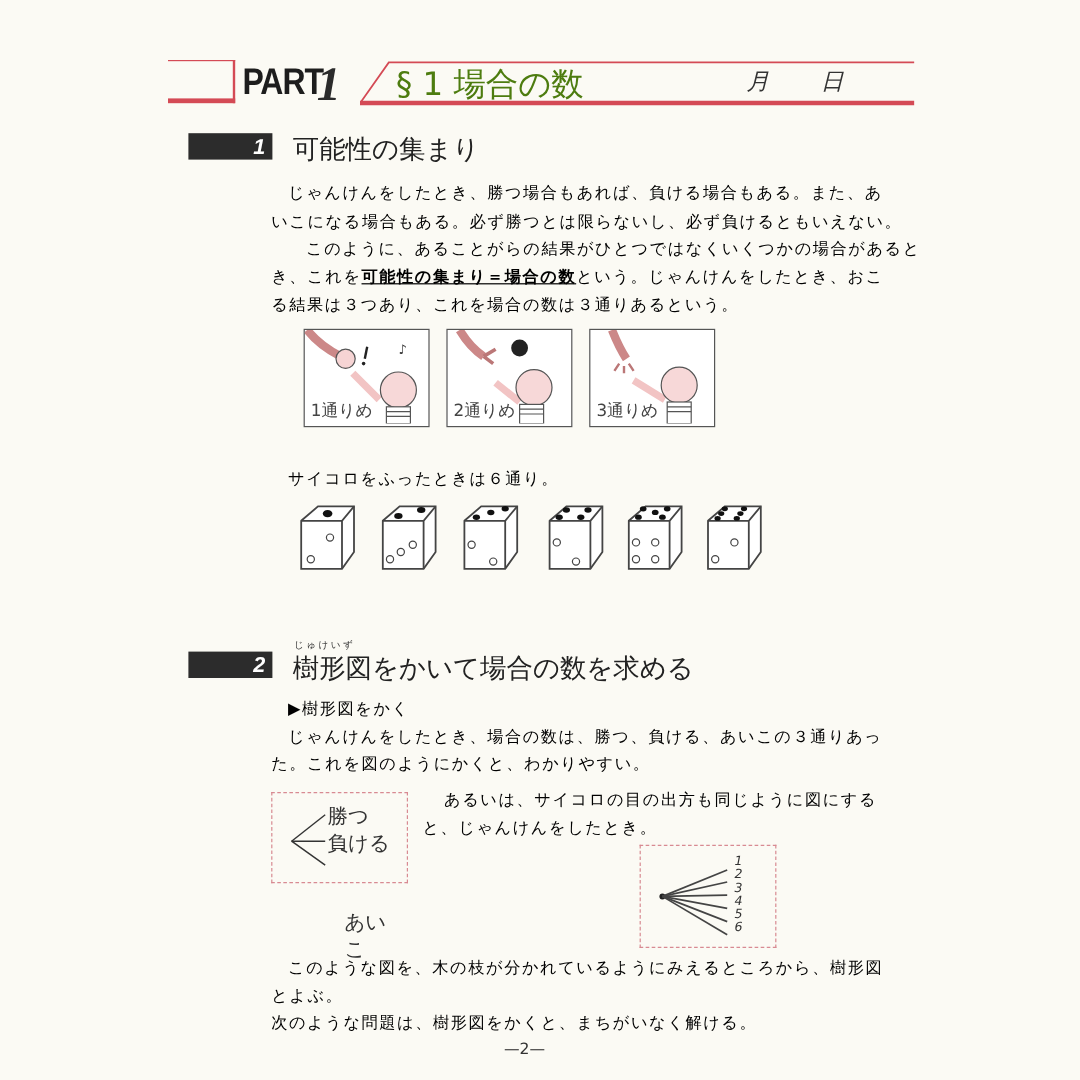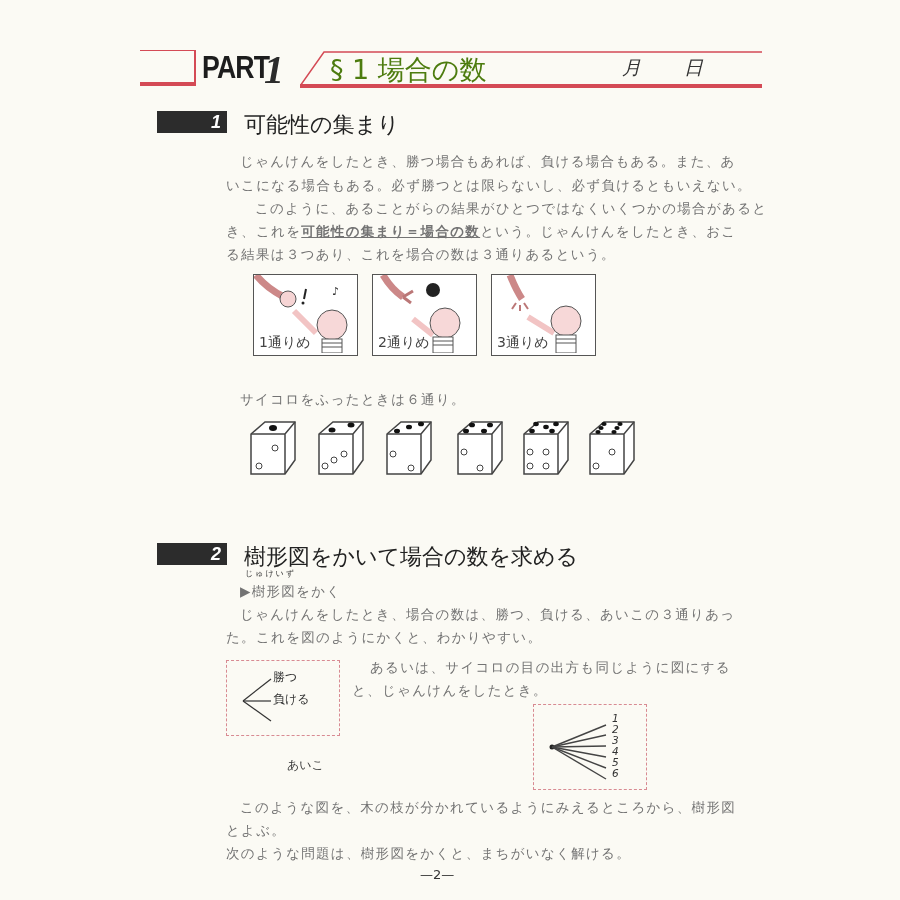--- a/index.html
+++ b/index.html
@@ -15,29 +15,29 @@
   .sec-title { left:330px; top:52px; font-size:27px; color:#4d7c0f; }
   .date-m { left:622px; top:55px; font-size:19px; font-style:italic; color:#333; }
   .date-d { left:684px; top:55px; font-size:19px; font-style:italic; color:#333; }
 
   
   .tag { width:70px; height:22px; background:#2c2c2c; color:#fff; text-align:right; padding-right:6px; box-sizing:border-box;
          font-family:"Liberation Sans", sans-serif; font-weight:bold; font-style:italic; font-size:18px; line-height:22px; }
   .sec-head { font-size:22px; color:#222; }
   .ruby { font-size:8px; color:#333; letter-spacing:2px; }
 
-  .p { font-size:13.5px; line-height:23.5px; color:#737373; letter-spacing:1.3px; white-space:nowrap; }
+  .p { font-size:13.5px; line-height:23.5px; color:#000000; letter-spacing:1.3px; white-space:nowrap; }
   .bold-u { font-weight:bold; text-decoration:underline; }
 
   
   .panel { width:105px; height:82px; border:1.5px solid #555; box-sizing:border-box; background:#fff; }
   .panel-label { position:absolute; left:5px; bottom:3px; font-size:14px; color:#444; }
 
   .dash-box { border:1.5px dashed #d88a92; box-sizing:border-box; }
-  .tree-label { font-size:12px; color:#333; }
+  .tree-label { font-size:17px; color:#333; }
   .pagenum { left:420px; top:867px; font-size:13px; color:#333; }
 </style>
 </head>
 <body>
 
 <div class="abs hdr-box"></div>
 <div class="abs part">PART</div>
 <div class="abs partnum">1</div>
 <svg class="abs hdr-slant" viewBox="0 0 462 38">
   <polyline points="0,36 24,2 462,2" fill="none" stroke="#d44a55" stroke-width="1.5"></polyline>
@@ -158,21 +158,21 @@
     <ellipse cx="17" cy="10" rx="2.6" ry="2" fill="#111"></ellipse>
       <ellipse cx="33" cy="10" rx="2.6" ry="2" fill="#111"></ellipse>
     <ellipse cx="14" cy="14" rx="2.6" ry="2" fill="#111"></ellipse>
       <ellipse cx="30" cy="14" rx="2.6" ry="2" fill="#111"></ellipse>
     <circle cx="28" cy="34" r="3" fill="none" stroke="#444"></circle>
       <circle cx="12" cy="48" r="3" fill="none" stroke="#444"></circle>
   </g>
 </svg>
 
 <div class="abs tag" style="left:157px;top:543px;">2</div>
-<div class="abs ruby" style="left:245px;top:532px;margin-top:36px;">じゅけいず</div>
+<div class="abs ruby" style="left:245px;top:532px;">じゅけいず</div>
 <div class="abs sec-head" style="left:244px;top:542px;">樹形図をかいて場合の数を求める</div>
 
 <div class="abs p" style="left:240px;top:580px;">▶樹形図をかく</div>
 <div class="abs p" style="left:240px;top:603px;">じゃんけんをしたとき、場合の数は、勝つ、負ける、あいこの３通りあっ</div>
 <div class="abs p" style="left:226px;top:626px;">た。これを図のようにかくと、わかりやすい。</div>
 
 <div class="abs dash-box" style="left:226px;top:660px;width:114px;height:76px;">
   <svg class="abs" style="left:14px;top:8px;" width="40" height="60">
     <line x1="2" y1="32" x2="30" y2="10" stroke="#333" stroke-width="1.2"></line>
     <line x1="2" y1="32" x2="30" y2="32" stroke="#333" stroke-width="1.2"></line>

